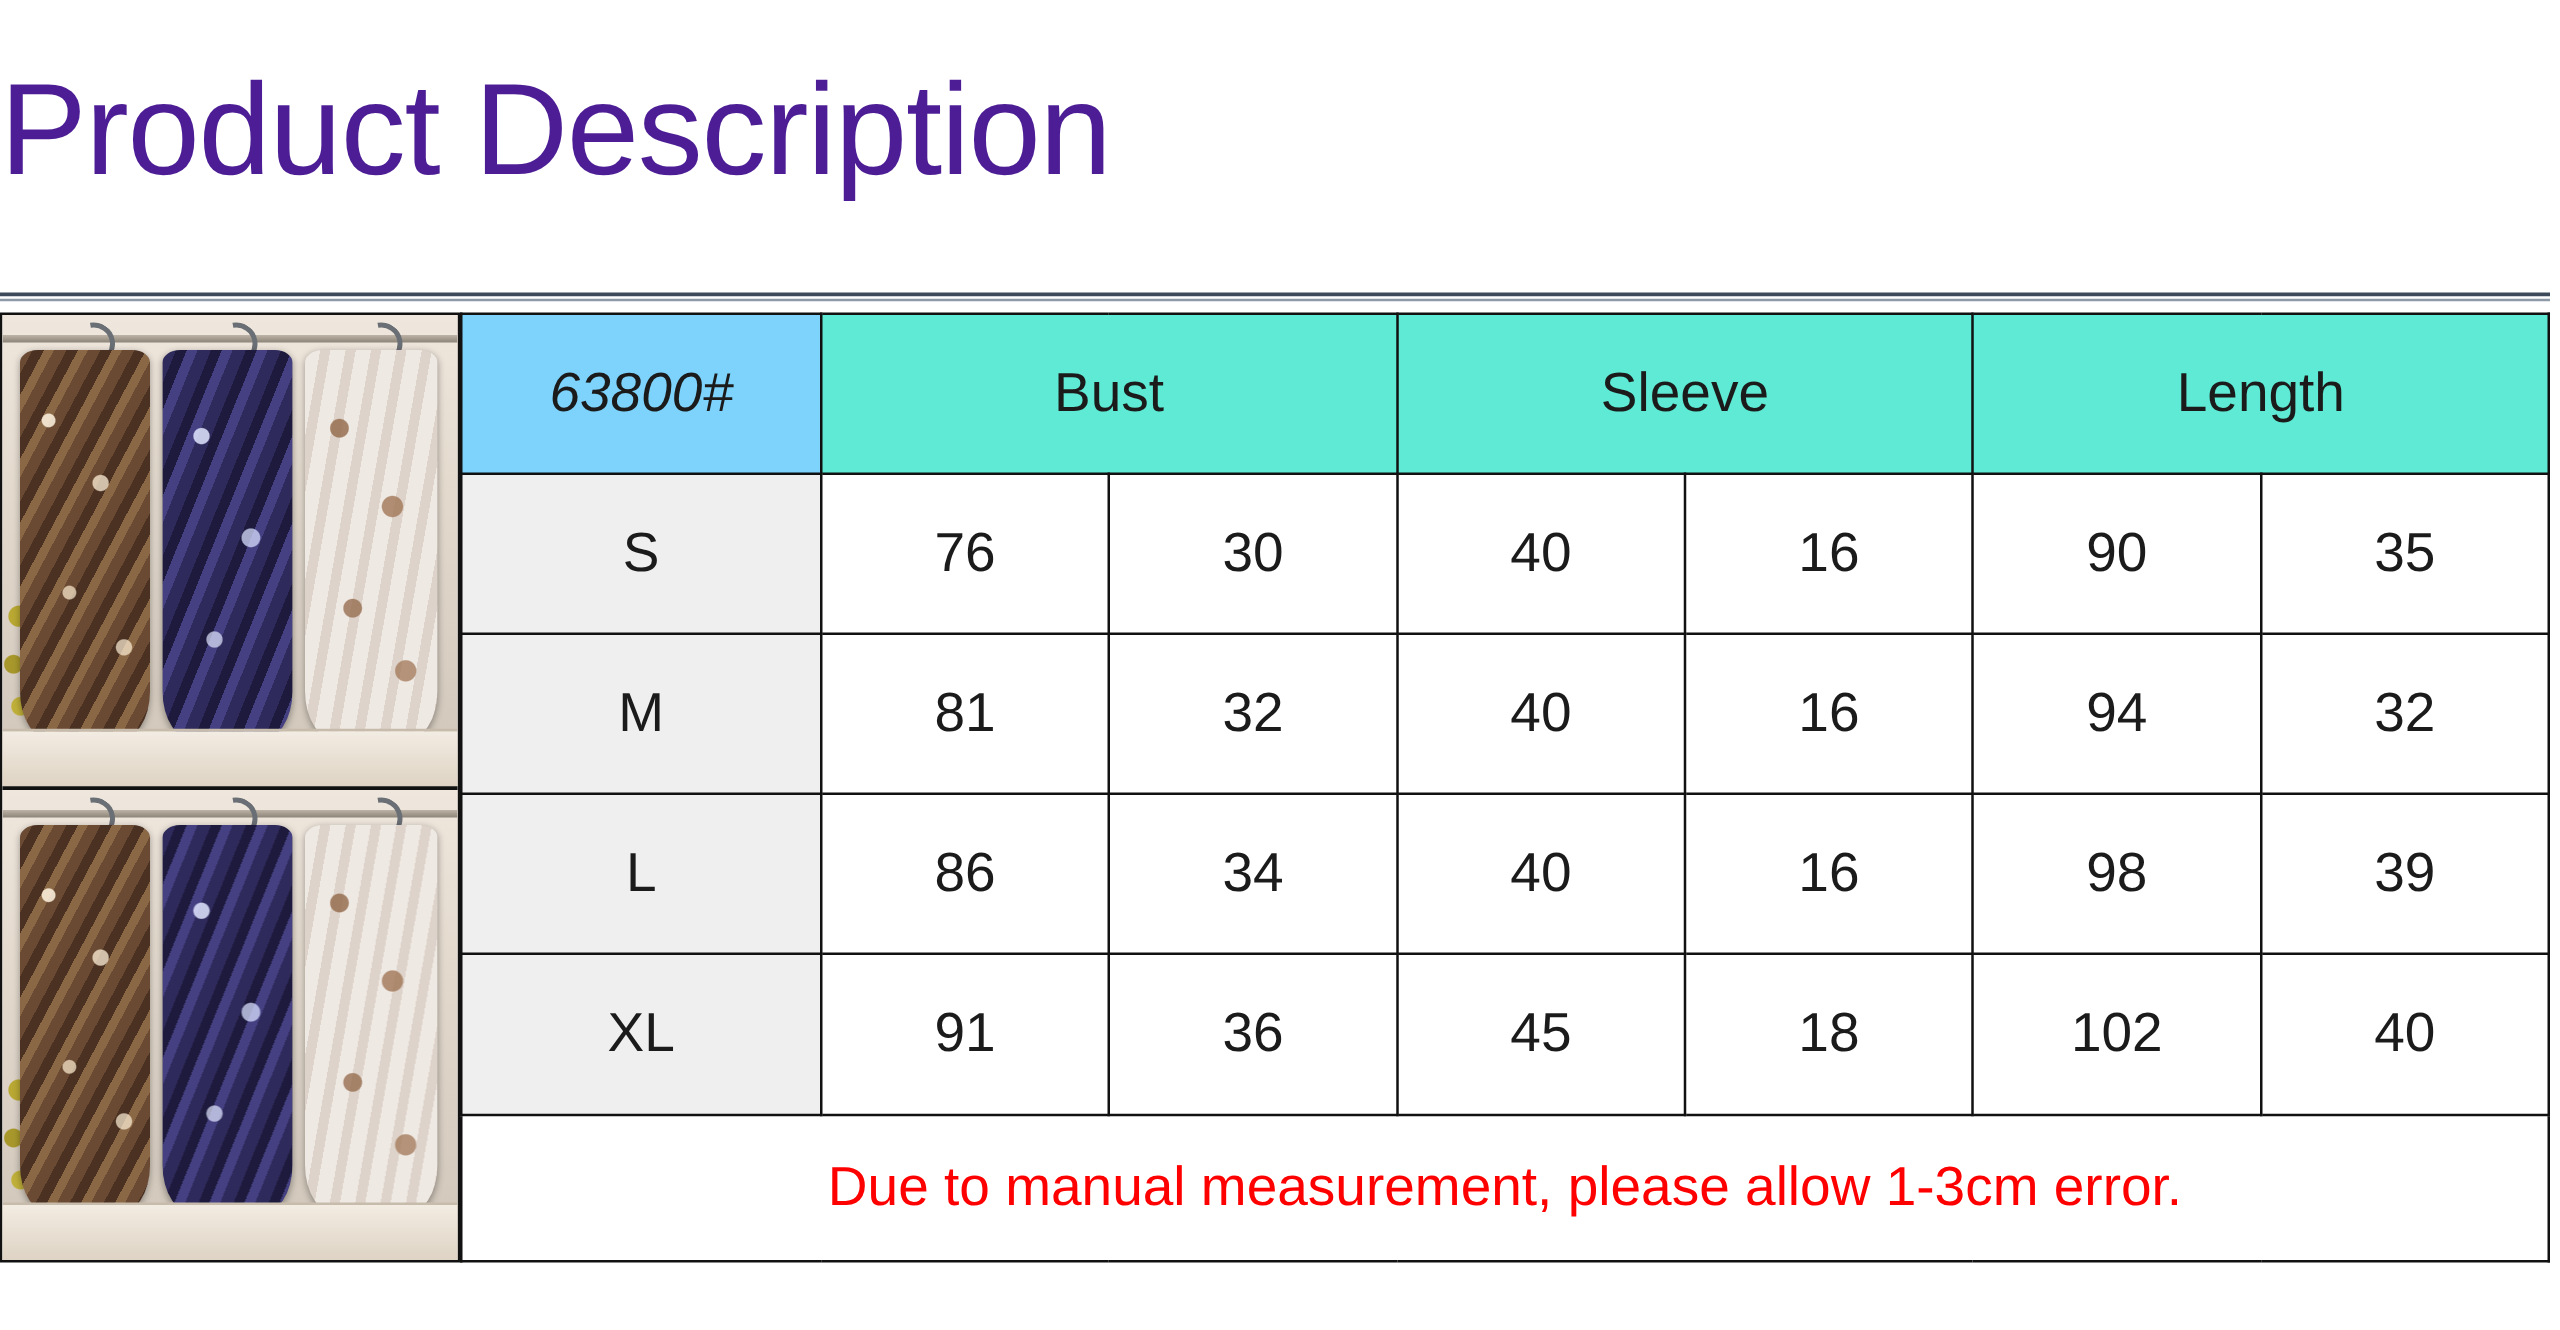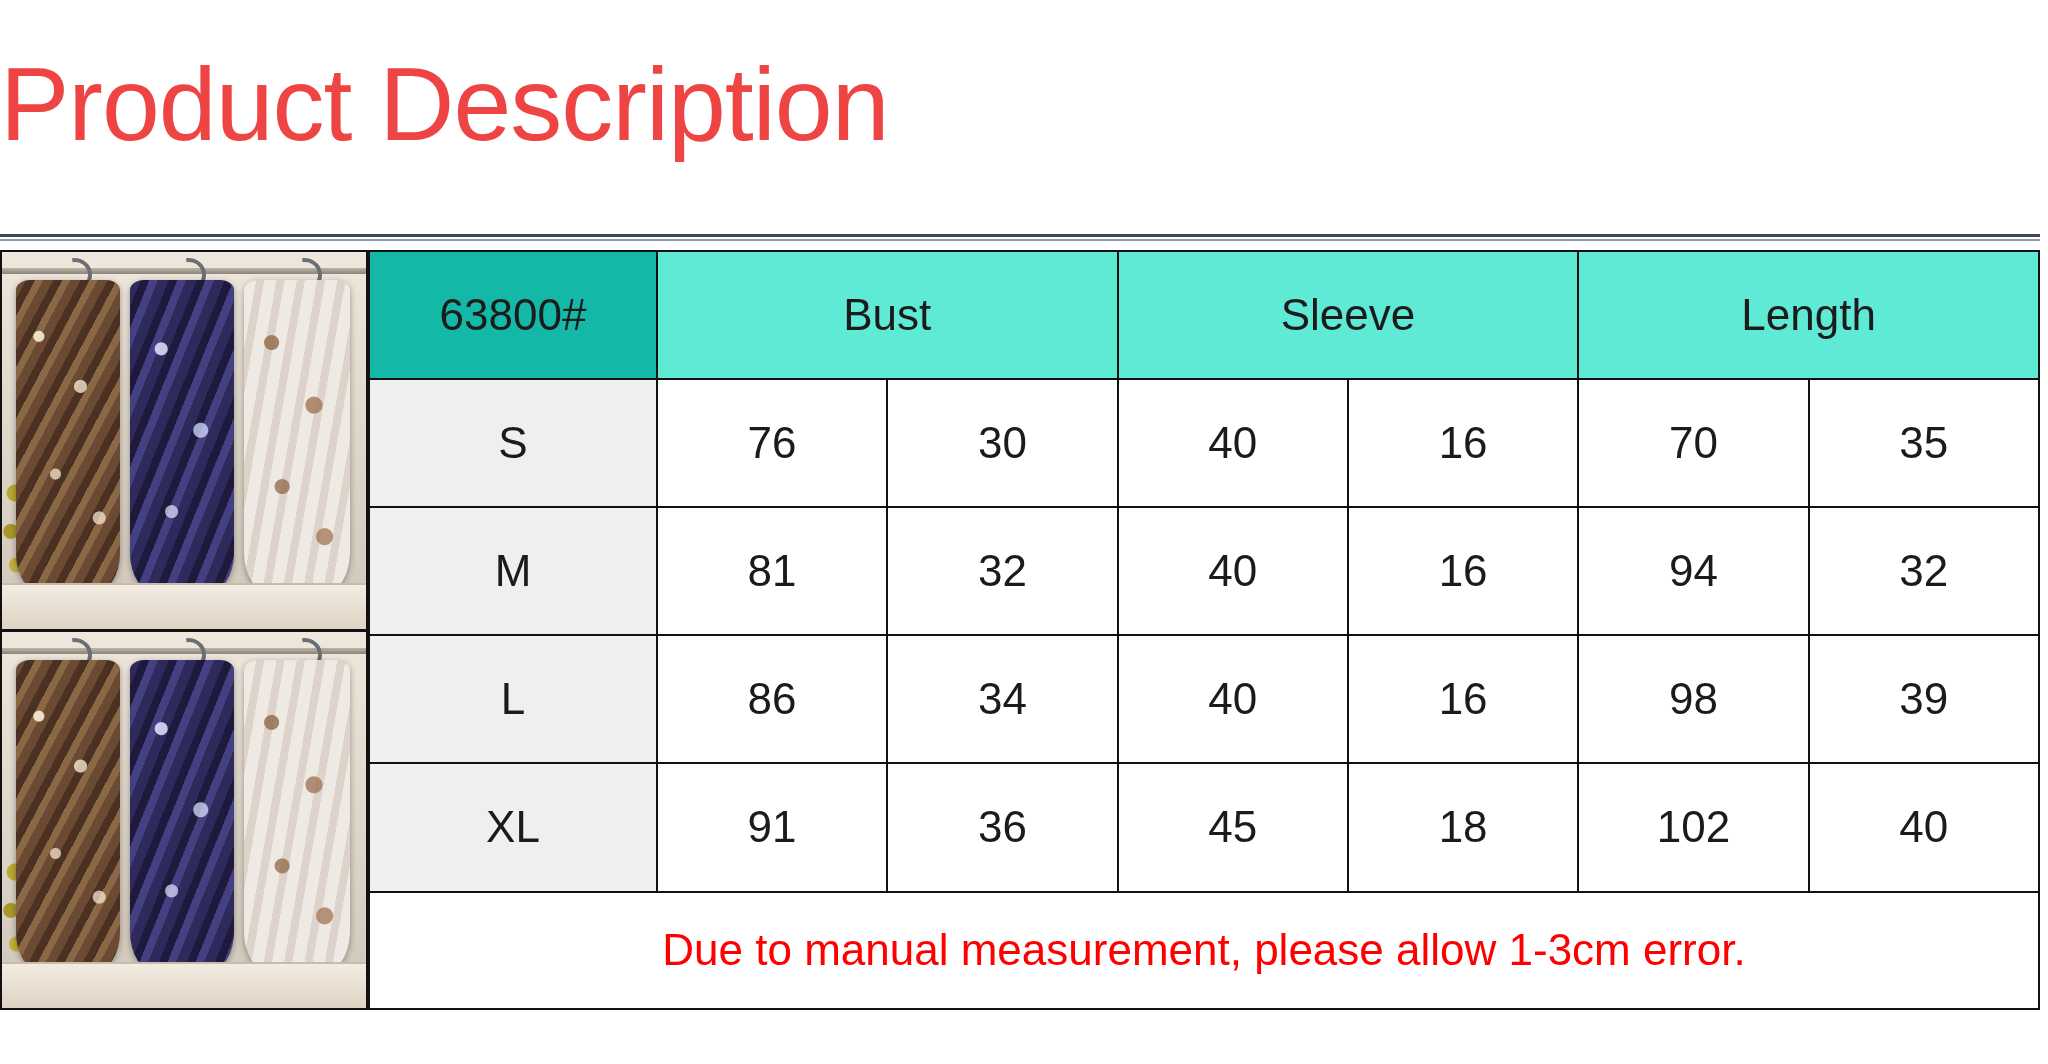--- a/index.html
+++ b/index.html
@@ -23,21 +23,21 @@
     box-sizing: border-box;
   }
 
   .page-title {
     position: absolute;
     left: 0px;
     top: 48px;
     font-size: 104px;
     line-height: 112px;
     font-weight: 400;
-    color: #ef4444;
+    color: #4c1d95;
     letter-spacing: -1px;
     white-space: nowrap;
   }
 
   .rule {
     position: absolute;
     left: 0px;
     top: 234px;
     width: 2040px;
     height: 7px;
@@ -165,22 +165,23 @@
     font-weight: 400;
     font-size: 44px;
     color: #1b1b1b;
     padding: 0;
     height: 94px;
   }
   .col-head {
     background: #5eead4;
   }
   .code-cell {
-    background: #14b8a6;
+    background: #7dd3fc;
     font-size: 46px;
+    font-style: italic;
   }
   .size-cell {
     background: #efefef;
   }
   .note-row td {
     color: #ff0000;
     font-size: 44px;
     background: #fff;
     height: 86px;
   }
@@ -245,21 +246,21 @@
           <td class="col-head" colspan="2">Sleeve</td>
           <td class="col-head" colspan="2">Length</td>
         </tr>
 
         <tr>
           <td class="size-cell">S</td>
           <td>76</td>
           <td>30</td>
           <td>40</td>
           <td>16</td>
-          <td>70</td>
+          <td>90</td>
           <td>35</td>
         </tr>
         <tr>
           <td class="size-cell">M</td>
           <td>81</td>
           <td>32</td>
           <td>40</td>
           <td>16</td>
           <td>94</td>
           <td>32</td>

